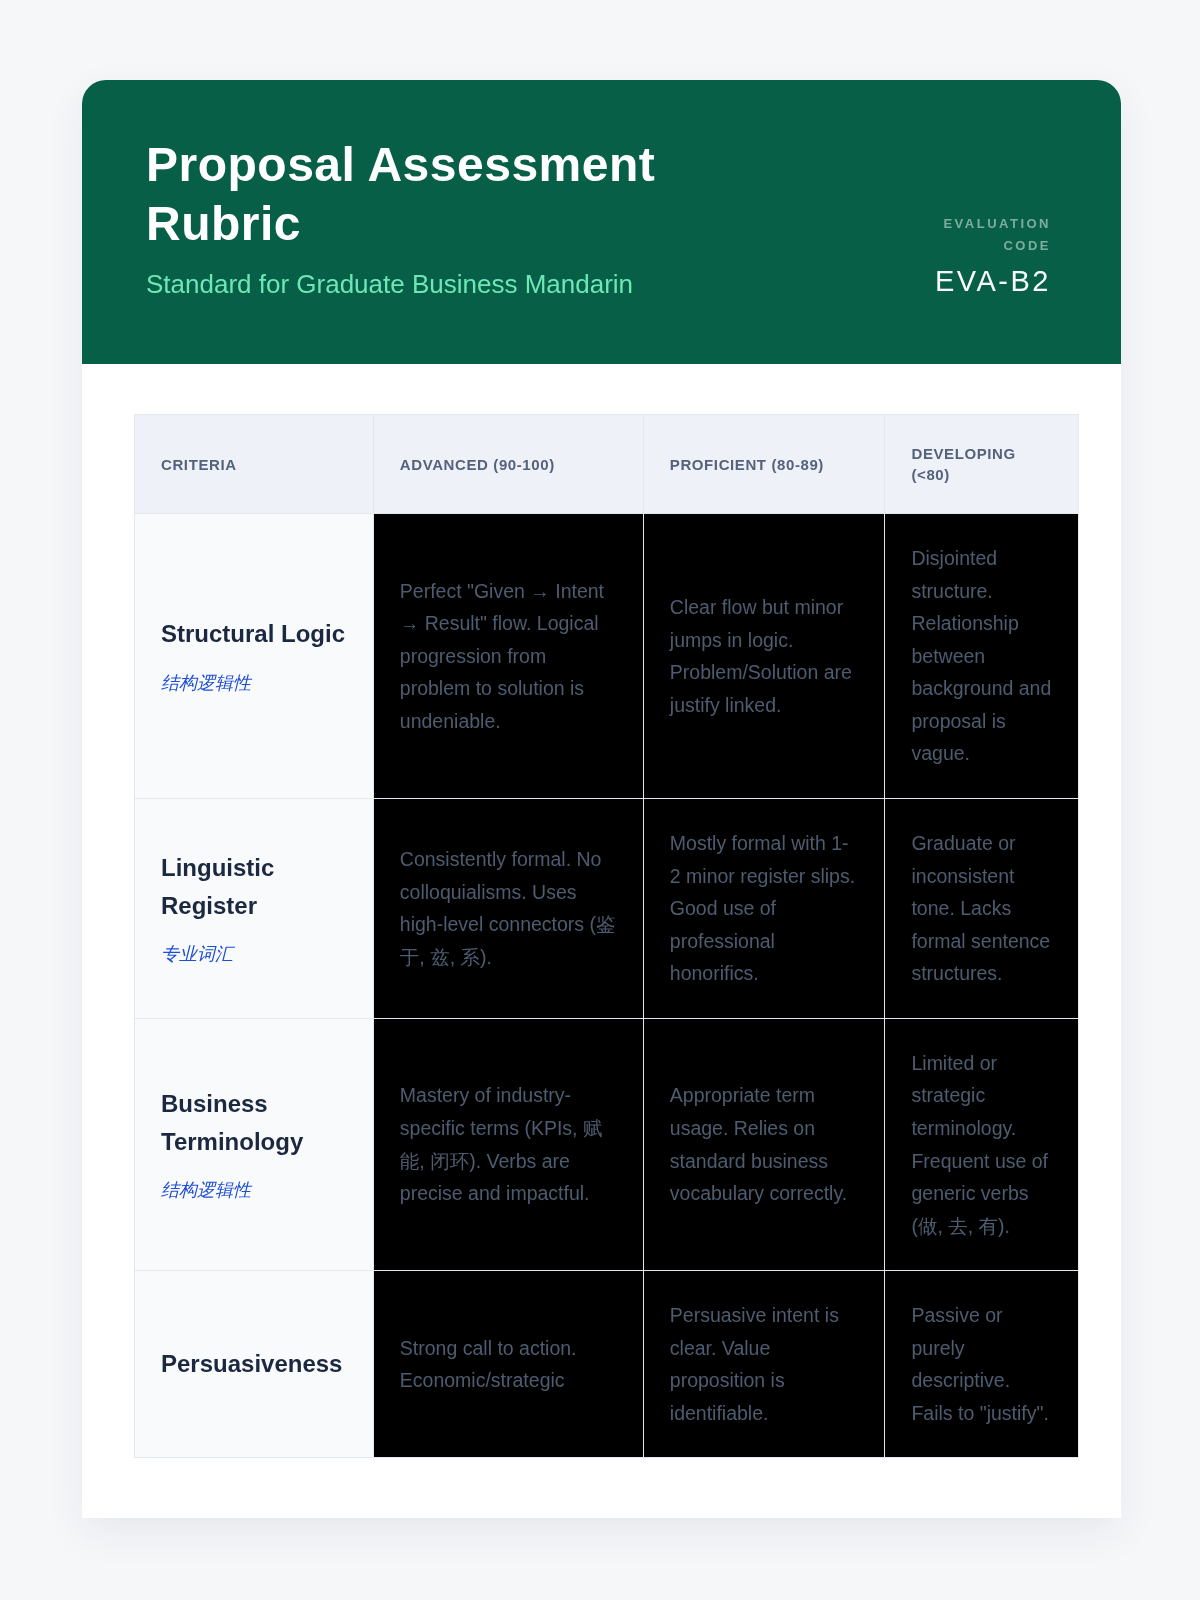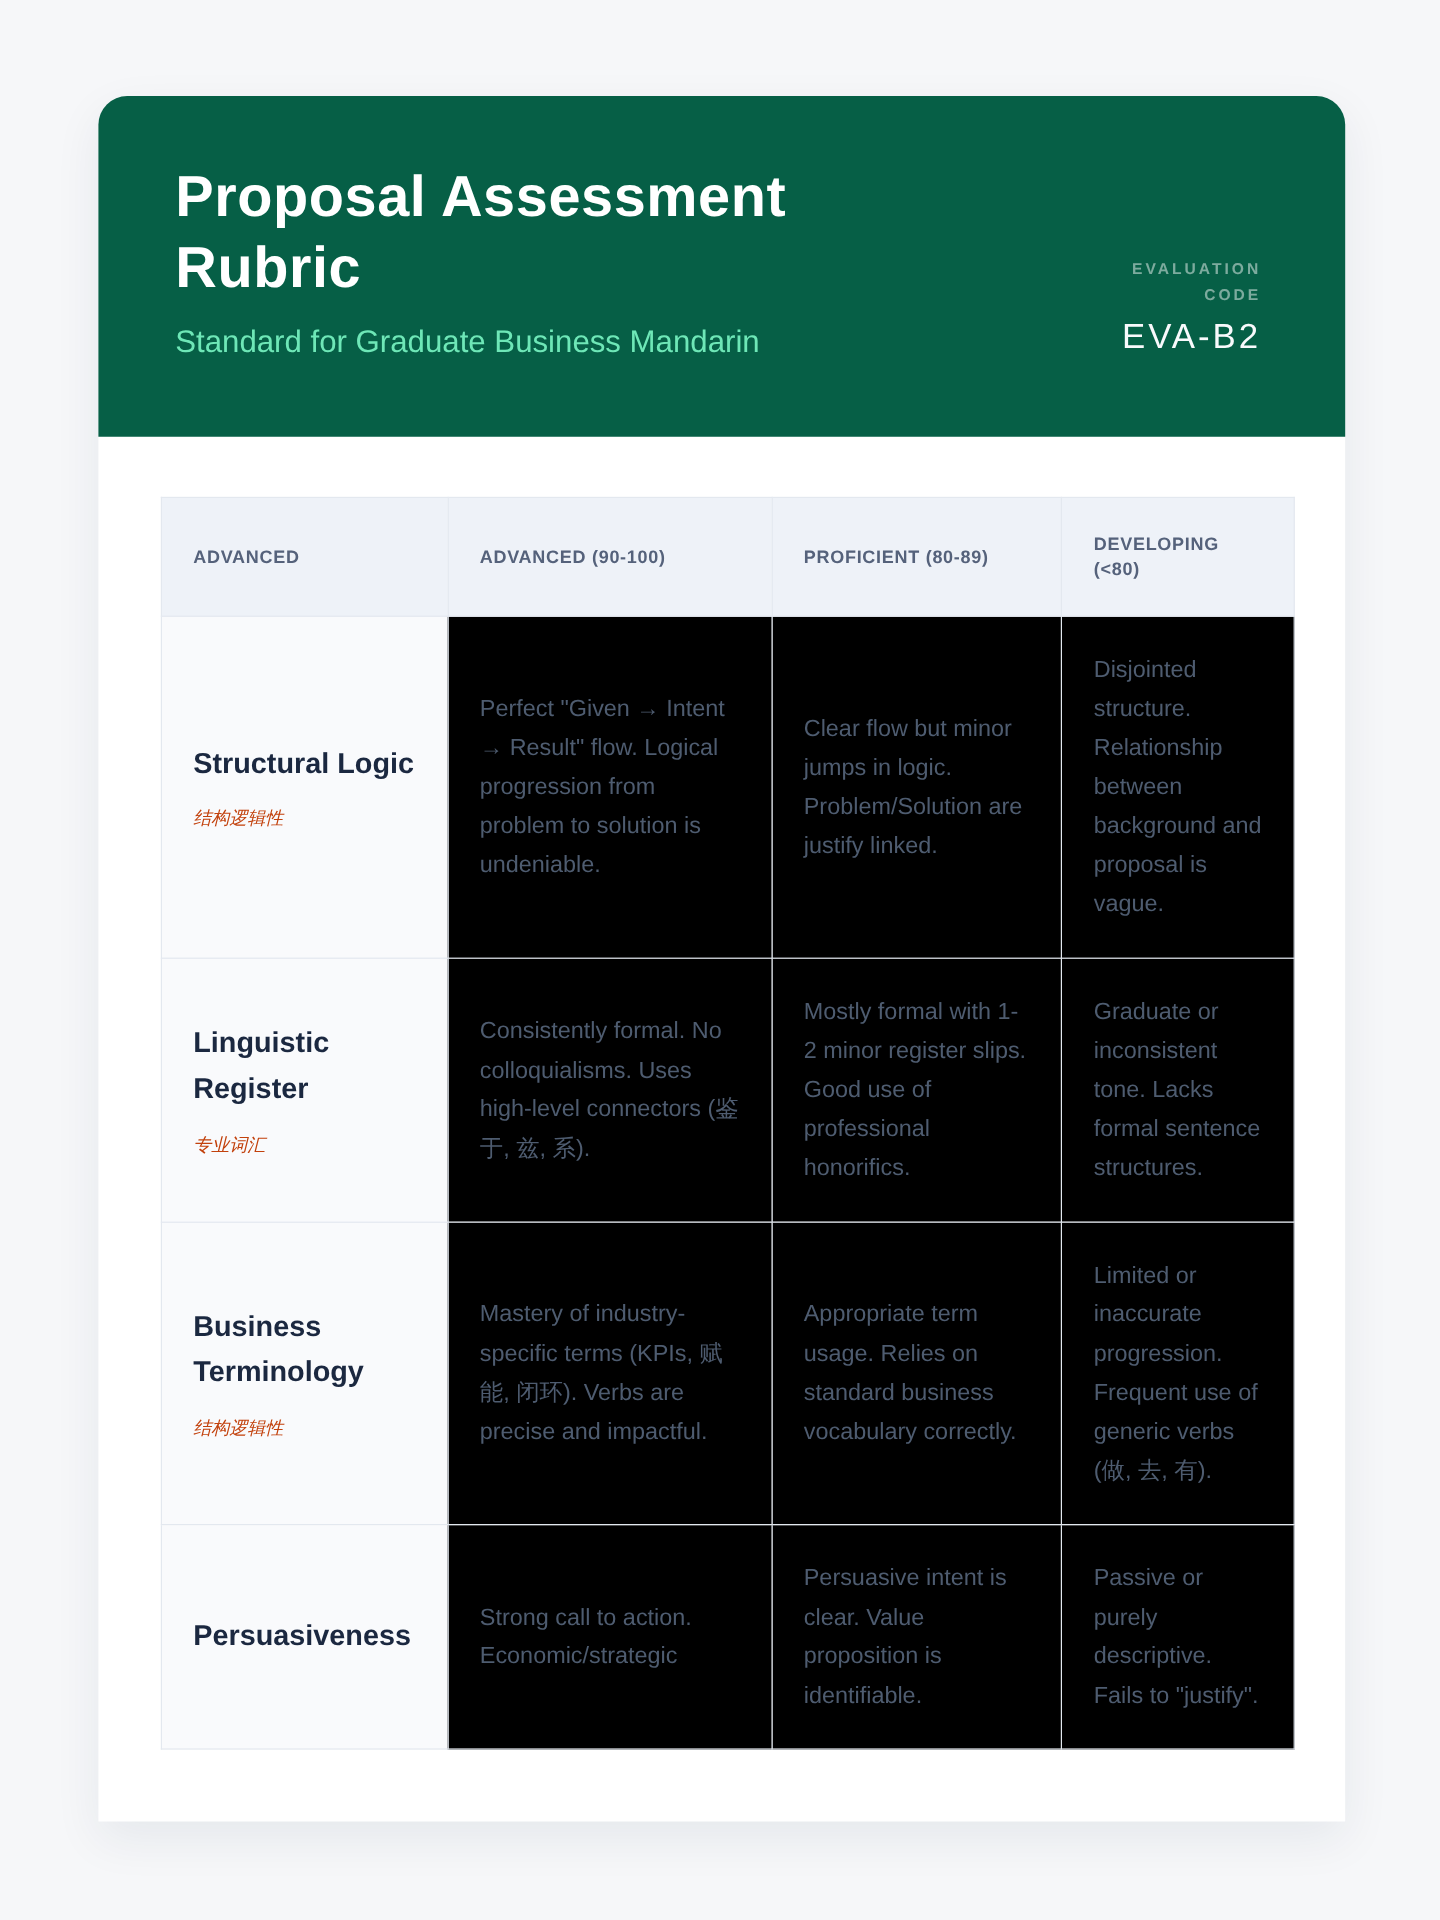--- a/index.html
+++ b/index.html
@@ -87,22 +87,22 @@
     font-weight: normal;
   }
   .crit-name {
     color: #1b2840;
     font-size: 24px;
     font-weight: bold;
     line-height: 1.6;
   }
   .crit-zh {
     margin-top: 16px;
-    color: #c2410c;
-    font-size: 15px;
+    color: #1d4ed8;
+    font-size: 18px;
     font-style: italic;
     line-height: 1.5;
   }
   .crit-zh:empty { display: none; }
   .rubric tbody td {
     background: #000000;
     padding: 28px 26px;
     color: #4e5c70;
     font-size: 19.5px;
     line-height: 1.67;
@@ -131,21 +131,21 @@
     <div class="table-wrap">
       <table class="rubric">
         <colgroup>
           <col class="c-criteria">
             <col class="c-advanced">
             <col class="c-proficient">
             <col class="c-developing">
         </colgroup>
         <thead>
           <tr>
-            <th>ADVANCED</th>
+            <th>CRITERIA</th>
             <th>ADVANCED (90-100)</th>
             <th>PROFICIENT (80-89)</th>
             <th>DEVELOPING (&lt;80)</th>
           </tr>
         </thead>
         <tbody>
           <tr>
             <th class="crit">
               <div class="crit-name">Structural Logic</div>
               <div class="crit-zh">结构逻辑性</div>
@@ -163,21 +163,21 @@
             <td>Mostly formal with 1-2 minor register slips. Good use of professional honorifics.</td>
             <td>Graduate or inconsistent tone. Lacks formal sentence structures.</td>
           </tr>
           <tr>
             <th class="crit">
               <div class="crit-name">Business Terminology</div>
               <div class="crit-zh">结构逻辑性</div>
             </th>
             <td>Mastery of industry-specific terms (KPIs, 赋能, 闭环). Verbs are precise and impactful.</td>
             <td>Appropriate term usage. Relies on standard business vocabulary correctly.</td>
-            <td>Limited or inaccurate progression. Frequent use of generic verbs (做, 去, 有).</td>
+            <td>Limited or strategic terminology. Frequent use of generic verbs (做, 去, 有).</td>
           </tr>
           <tr>
             <th class="crit">
               <div class="crit-name">Persuasiveness</div>
 
             </th>
             <td>Strong call to action. Economic/strategic</td>
             <td>Persuasive intent is clear. Value proposition is identifiable.</td>
             <td>Passive or purely descriptive. Fails to "justify".</td>
           </tr>

